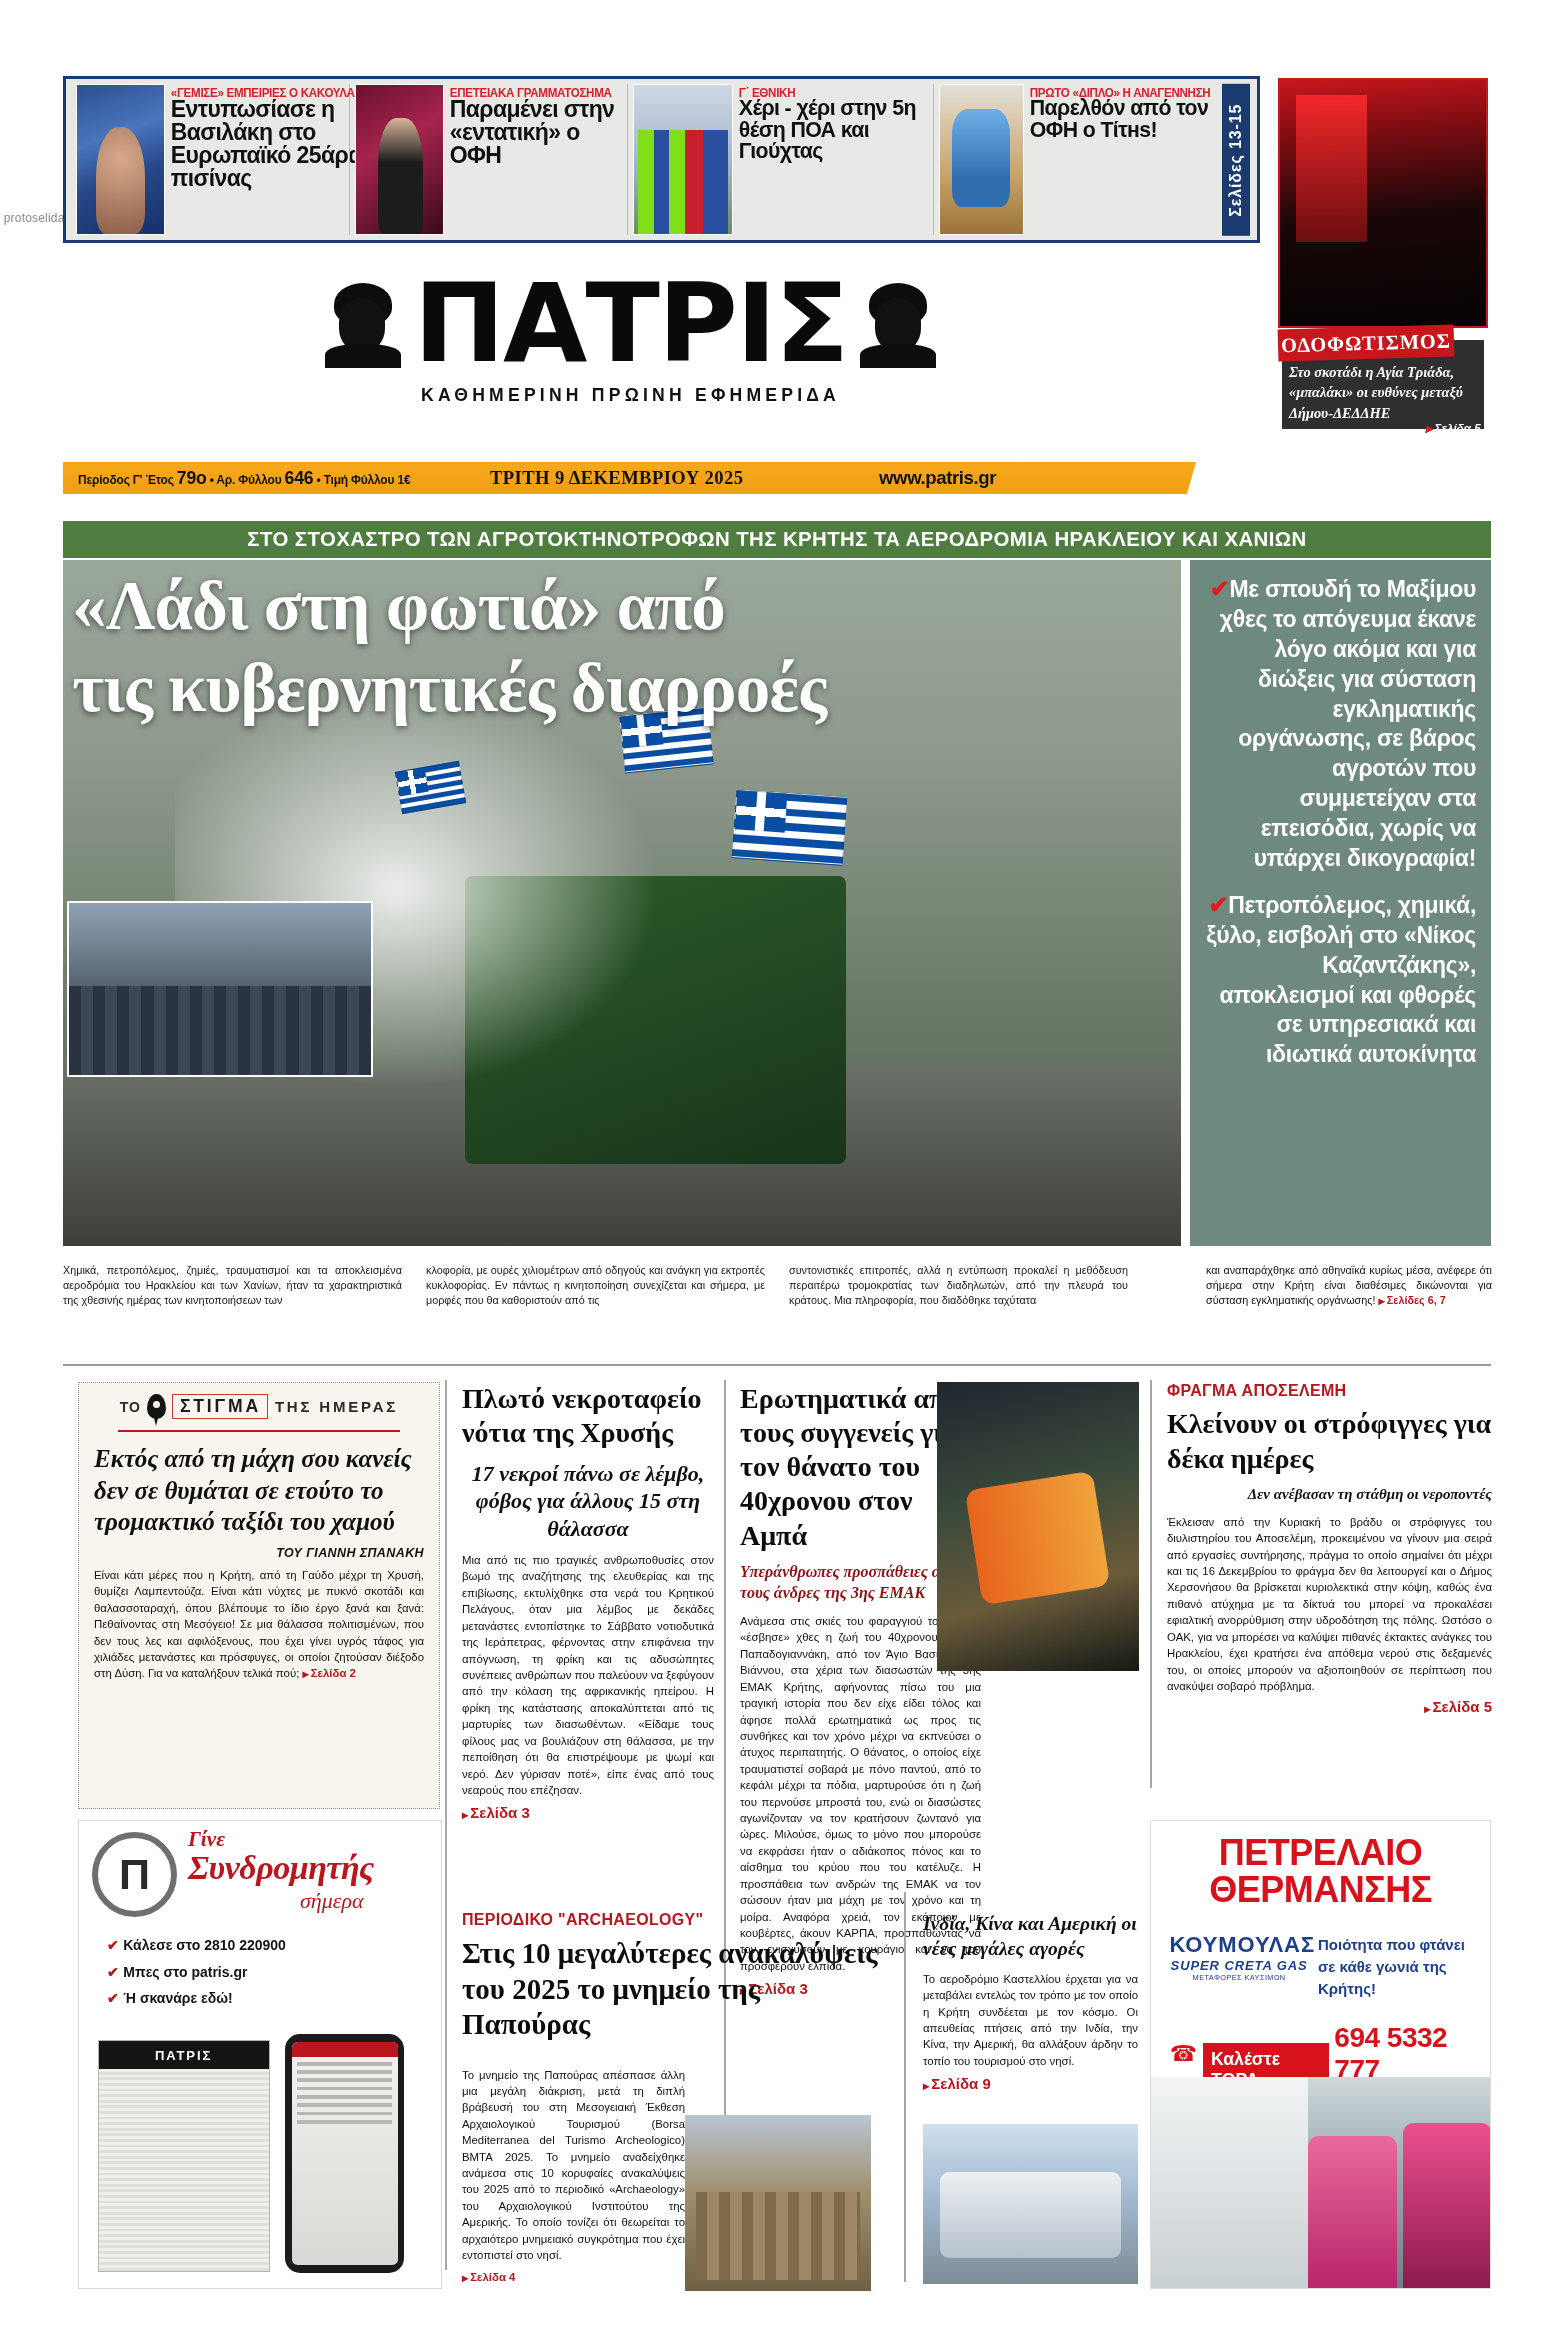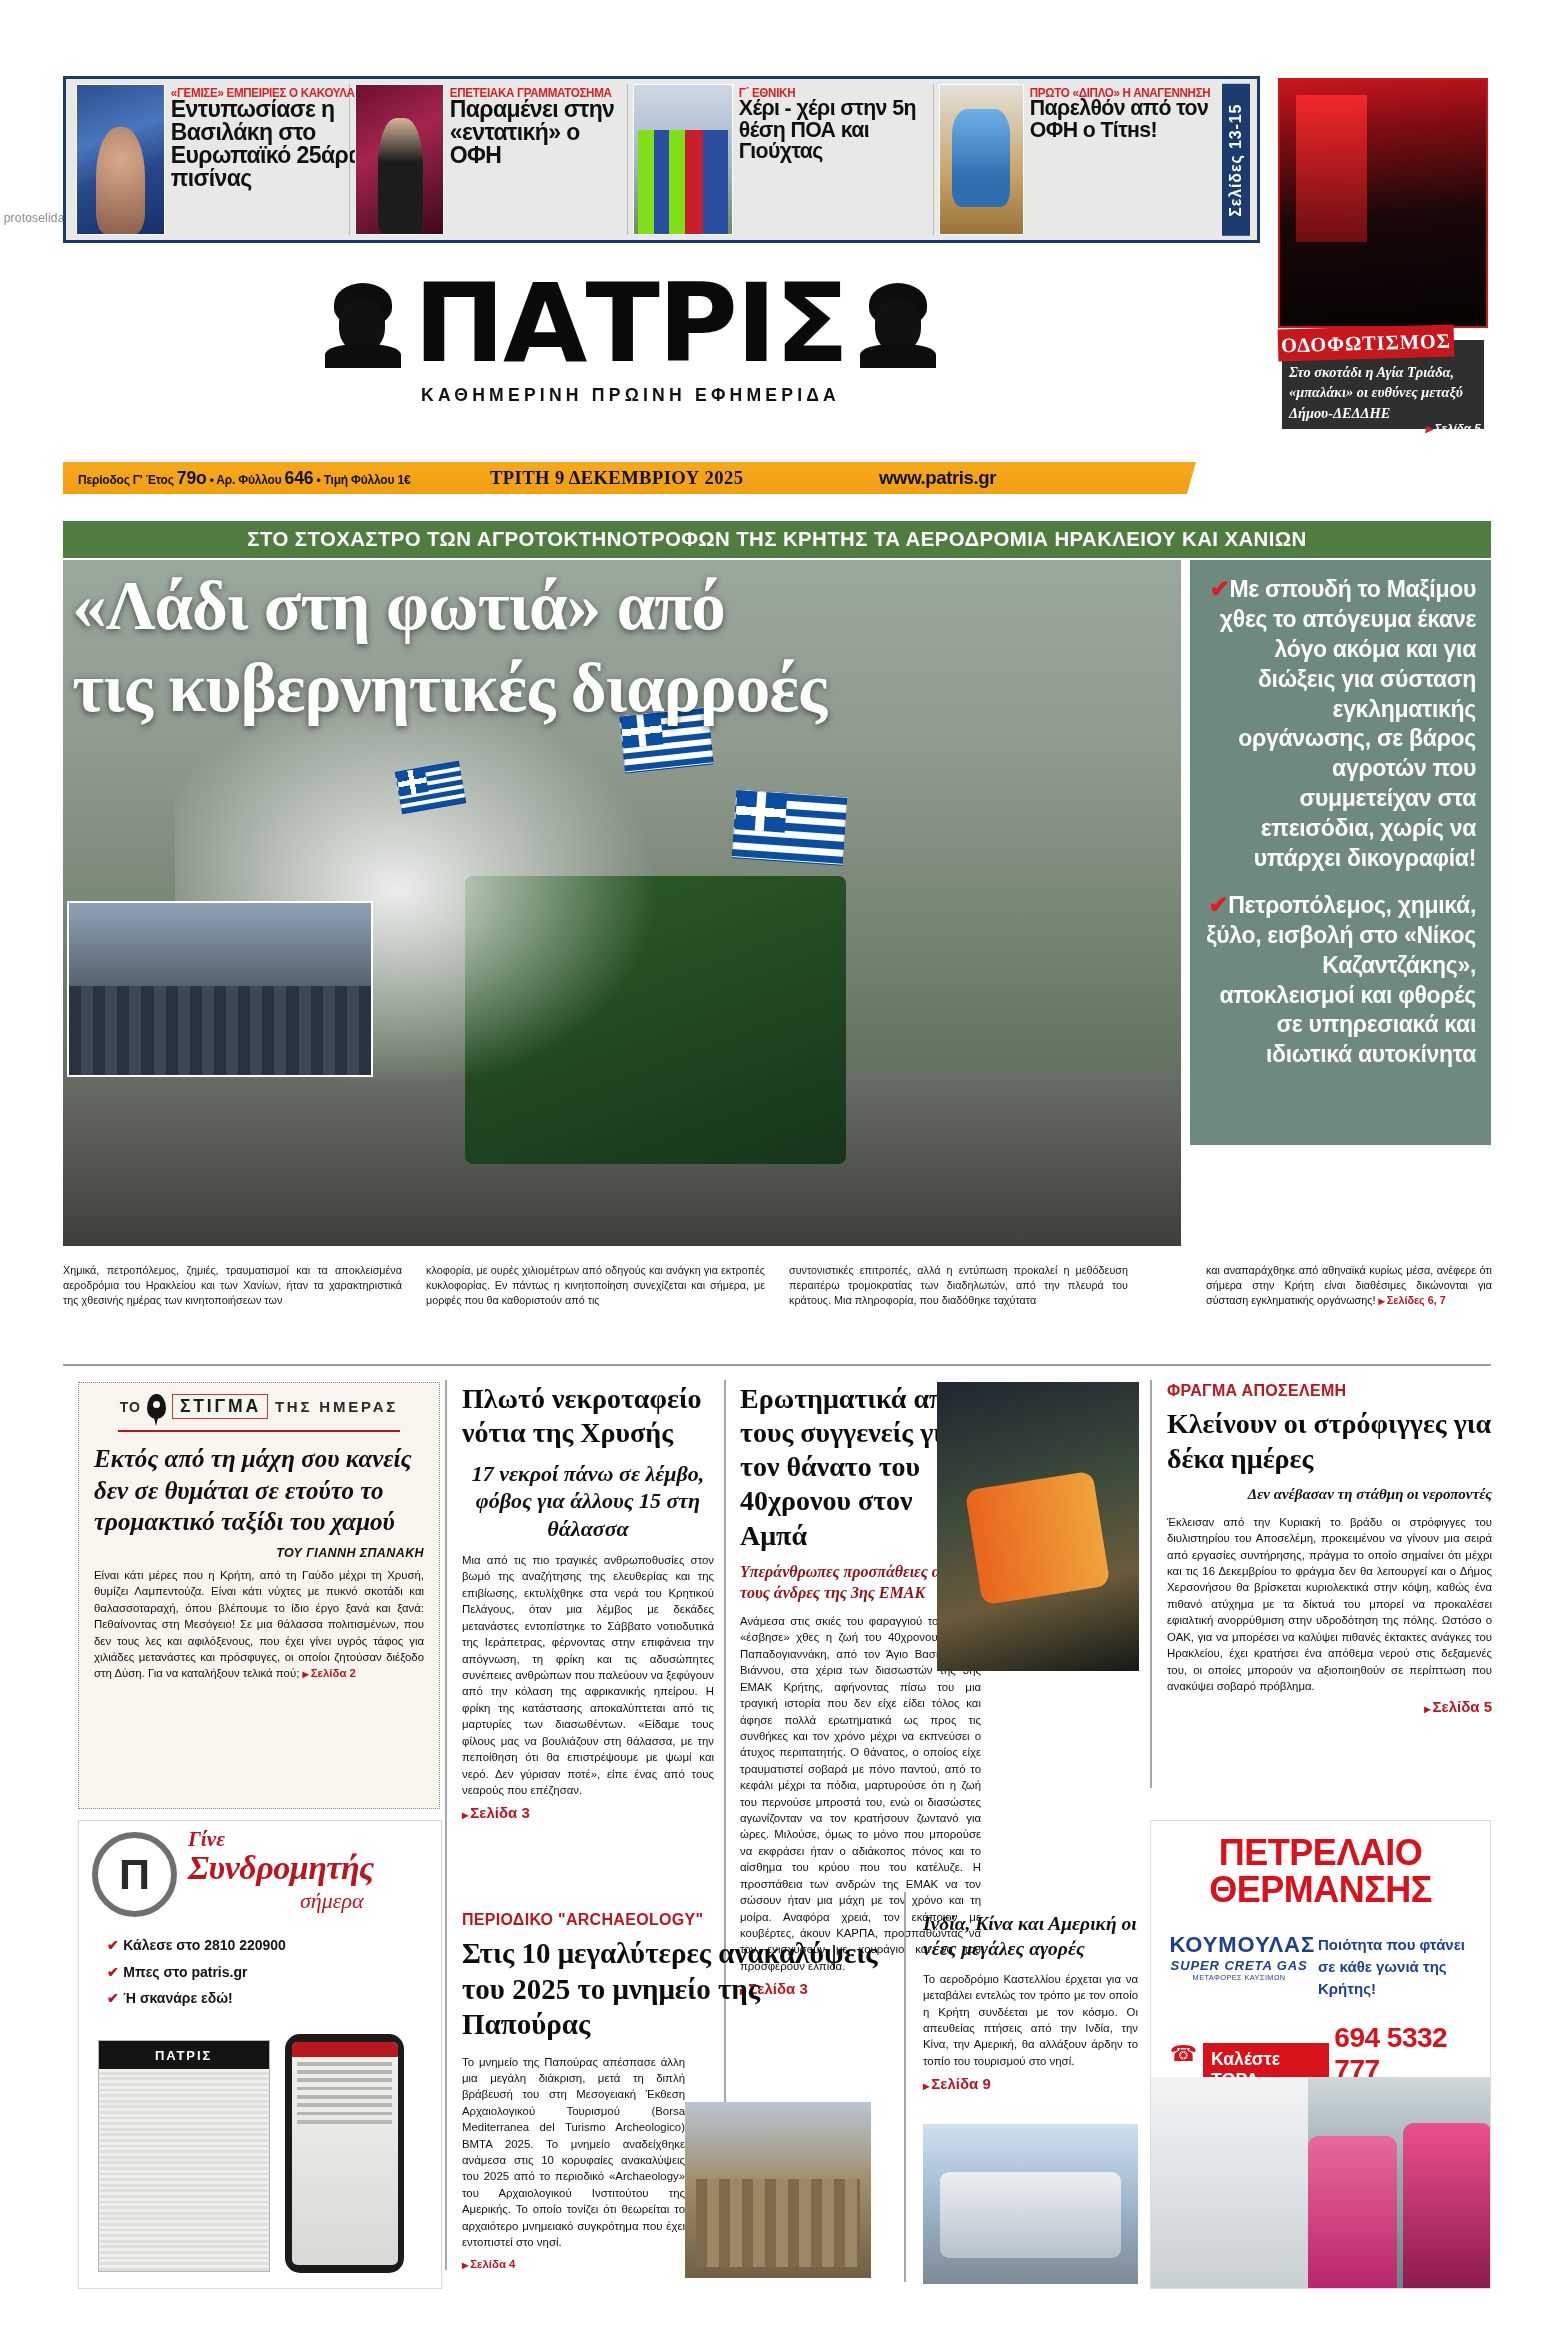--- a/index.html
+++ b/index.html
@@ -142,21 +142,21 @@
 
   .headline {
     position:absolute; left:9.3px; top:9.3px; width:1067px;
     font-family:"Liberation Serif", serif; color:#fff; font-weight:bold;
     font-size:69px; line-height:1.1; letter-spacing:-0.9px;
     text-shadow:0 1.9px 6.5px rgba(0,0,0,.55);
   }
   .headline .l2 { display:block; margin-top:5.6px; }
 
   .rightpanel {
-    position:absolute; left:1127px; top:0; width:301px; height:585px;
+    position:absolute; left:1127px; top:0; width:301px; height:686px;
     background:rgba(86,118,104,.86); color:#fff; padding:13px 15px 9.3px 13px;
   }
   .rp-item { font-family:"Liberation Sans", sans-serif; font-weight:bold;
     font-size:23px; line-height:1.30; text-align:right; letter-spacing:-0.3px; }
   .rp-item + .rp-item { margin-top:15px; }
   .rp-check { color:#e01b22; font-size:24px; font-weight:bold; }
 
   
   .introcols {
     position:absolute; left:63px; top:1263px; width:1428px; height:89px;
@@ -433,21 +433,21 @@
     <div class="story-sub2" style="text-align:right;color:#111;font-size:15px">Δεν ανέβασαν τη στάθμη οι νεροποντές</div>
     <div class="story-body">
       <span>Έκλεισαν από την Κυριακή το βράδυ οι στρόφιγγες του διυλιστηρίου του Αποσελέμη, προκειμένου να γίνουν μια σειρά από εργασίες συντήρησης, πράγμα το οποίο σημαίνει ότι μέχρι και τις 16 Δεκεμβρίου το φράγμα δεν θα λειτουργεί και ο Δήμος Χερσονήσου θα βρίσκεται κυριολεκτικά στην κόψη, καθώς ένα πιθανό ατύχημα με τα δίκτυά του μπορεί να προκαλέσει εφιαλτική ανορρύθμιση στην υδροδότηση της πόλης. Ωστόσο ο ΟΑΚ, για να μπορέσει να καλύψει πιθανές έκτακτες ανάγκες του Ηρακλείου, έχει κρατήσει ένα απόθεμα νερού στις δεξαμενές του, οι οποίες μπορούν να αξιοποιηθούν σε περίπτωση που ανακύψει σοβαρό πρόβλημα.</span>
     </div>
     <div style="margin-top:3.7px;text-align:right" class="pg-link">Σελίδα 5</div>
   </div>
 
   <div class="story" style="left:462px;top:1911px;width:427px">
     <div class="kicker-red">ΠΕΡΙΟΔΙΚΟ "ARCHAEOLOGY"</div>
     <div class="story-title" style="margin-top:7.4px;font-size:29px">Στις 10 μεγαλύτερες ανακαλύψεις του 2025 το μνημείο της Παπούρας</div>
-    <div style="display:flex;margin-top:11px">
+    <div style="display:flex;margin-top:24px">
       <div class="story-body" style="width:223px;margin-top:0">
         <span>Το μνημείο της Παπούρας απέσπασε άλλη μια μεγάλη διάκριση, μετά τη διπλή βράβευσή του στη Μεσογειακή Έκθεση Αρχαιολογικού Τουρισμού (Borsa Mediterranea del Turismo Archeologico) ΒΜΤΑ 2025. Το μνημείο αναδείχθηκε ανάμεσα στις 10 κορυφαίες ανακαλύψεις του 2025 από το περιοδικό «Archaeology» του Αρχαιολογικού Ινστιτούτου της Αμερικής. Το οποίο τονίζει ότι θεωρείται το αρχαιότερο μνημειακό συγκρότημα που έχει εντοπιστεί στο νησί.</span>
         <div style="margin-top:5.6px" class="pg-link">Σελίδα 4</div>
       </div>
       <div class="photo-box ph-dig" style="width:186px;height:176px;margin-top:48px"></div>
     </div>
   </div>
 
   <div class="colrule" style="left:904px;top:1892px;height:390px"></div>
   <div class="story" style="left:923px;top:1903px;width:215px">

